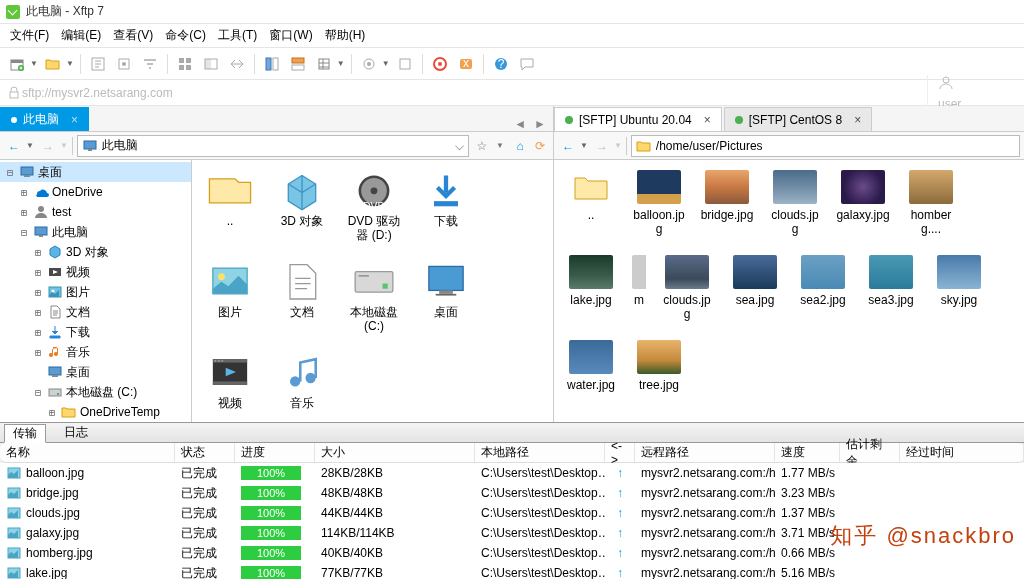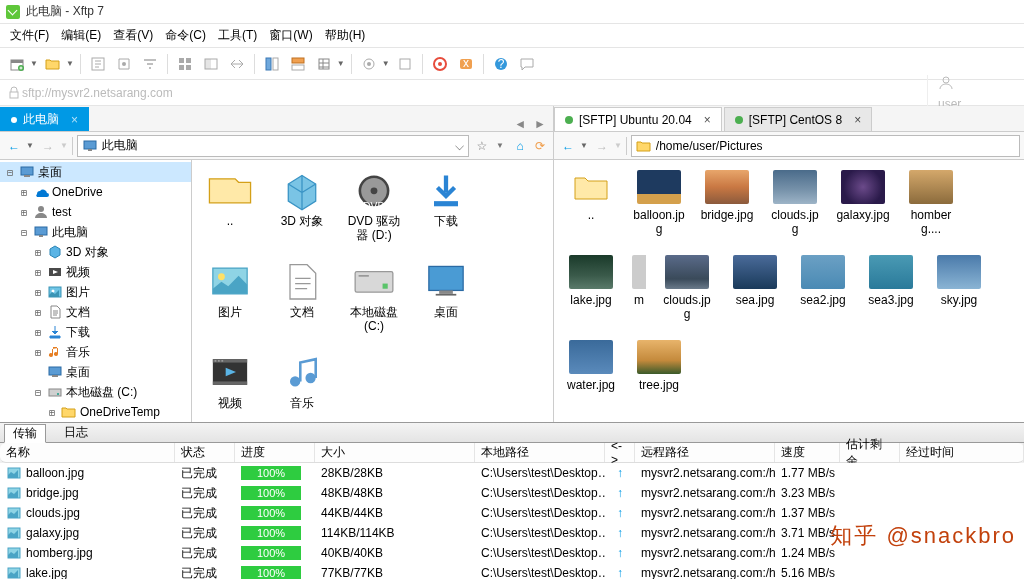--- a/index.html
+++ b/index.html
@@ -704,21 +704,21 @@
         <div class="col-status">已完成</div>
         <div class="col-prog">
           <div class="progress">100%</div>
         </div>
         <div class="col-size">40KB/40KB</div>
         <div class="col-local">C:\Users\test\Desktop…</div>
         <div class="col-dir">
           <span class="arrow-up">↑</span>
         </div>
         <div class="col-remote">mysvr2.netsarang.com:/h…</div>
-        <div class="col-speed">1.24 MB/s</div>
+        <div class="col-speed">0.66 MB/s</div>
         <div class="col-est"></div>
         <div class="col-elapsed"></div>
       </div>
       <div class="bot-row">
         <div class="col-name">
           <svg class="ico-small" viewBox="0 0 16 16">
             <rect x="2" y="3" width="12" height="10" fill="#8fd4e5" stroke="#4aa4c5"></rect>
             <path d="M2 10l3-3 3 2 4-4v8H2z" fill="#4aa4c5"></path>
           </svg>
           <span>lake.jpg</span>

